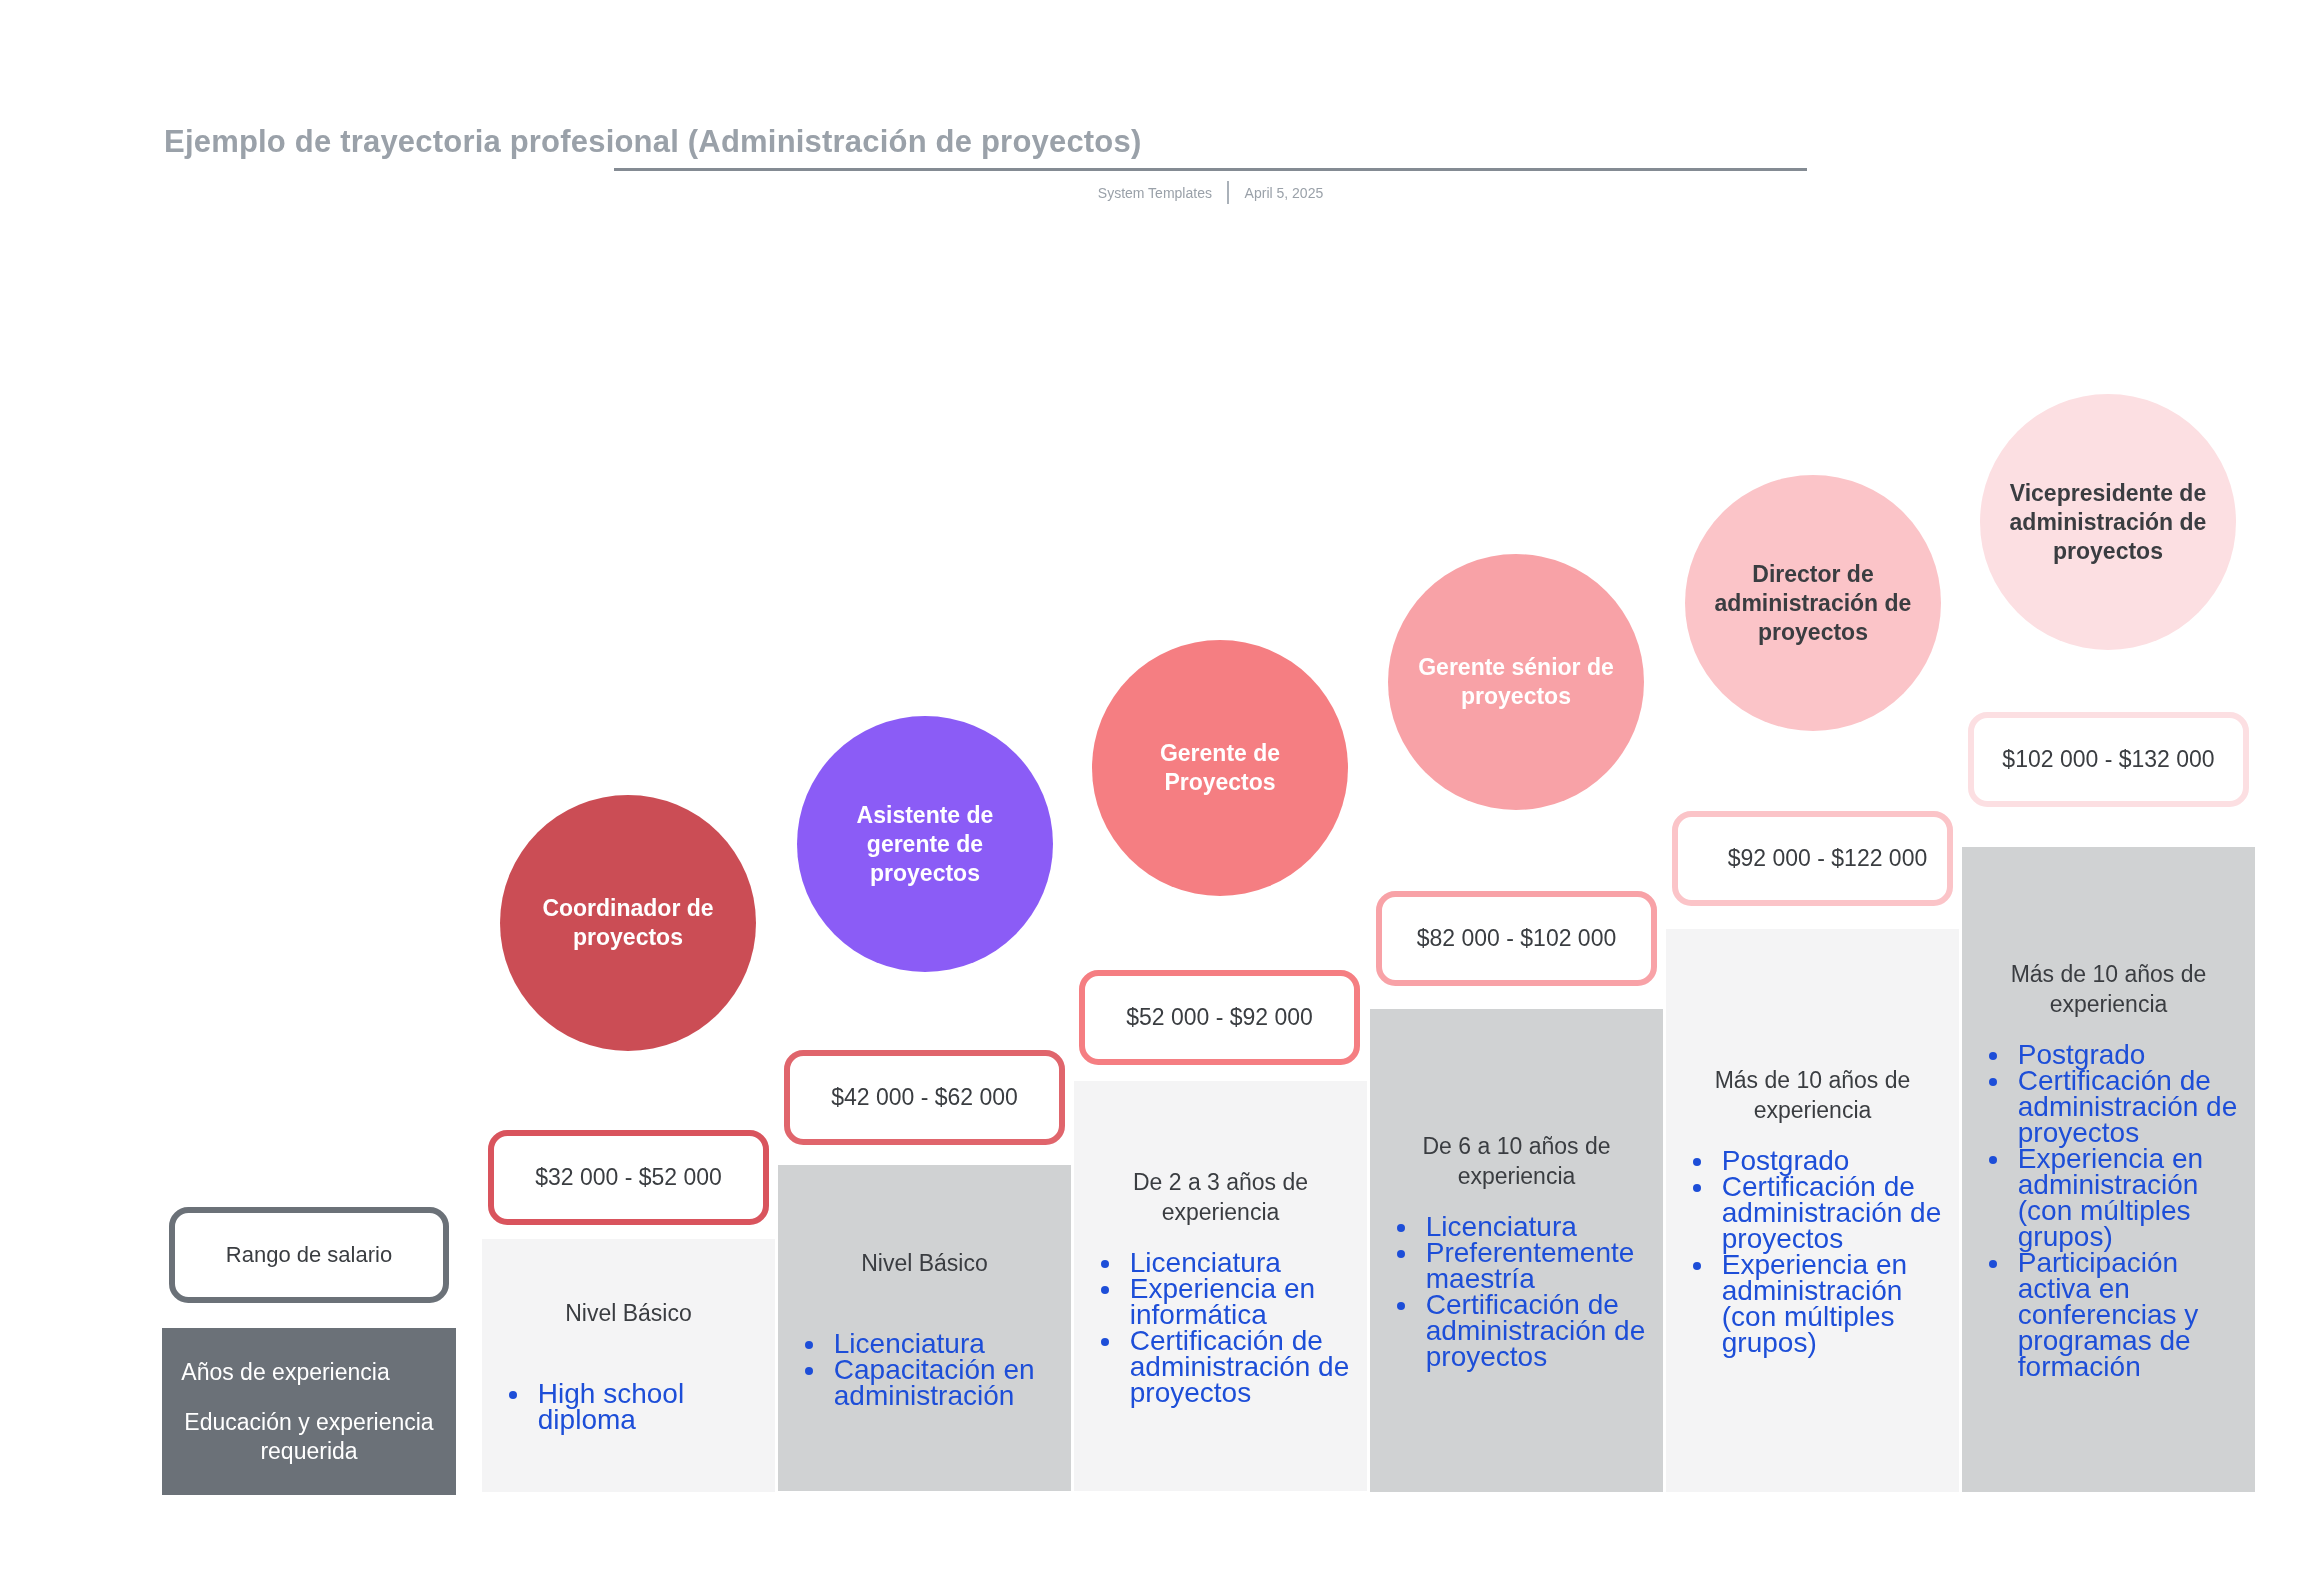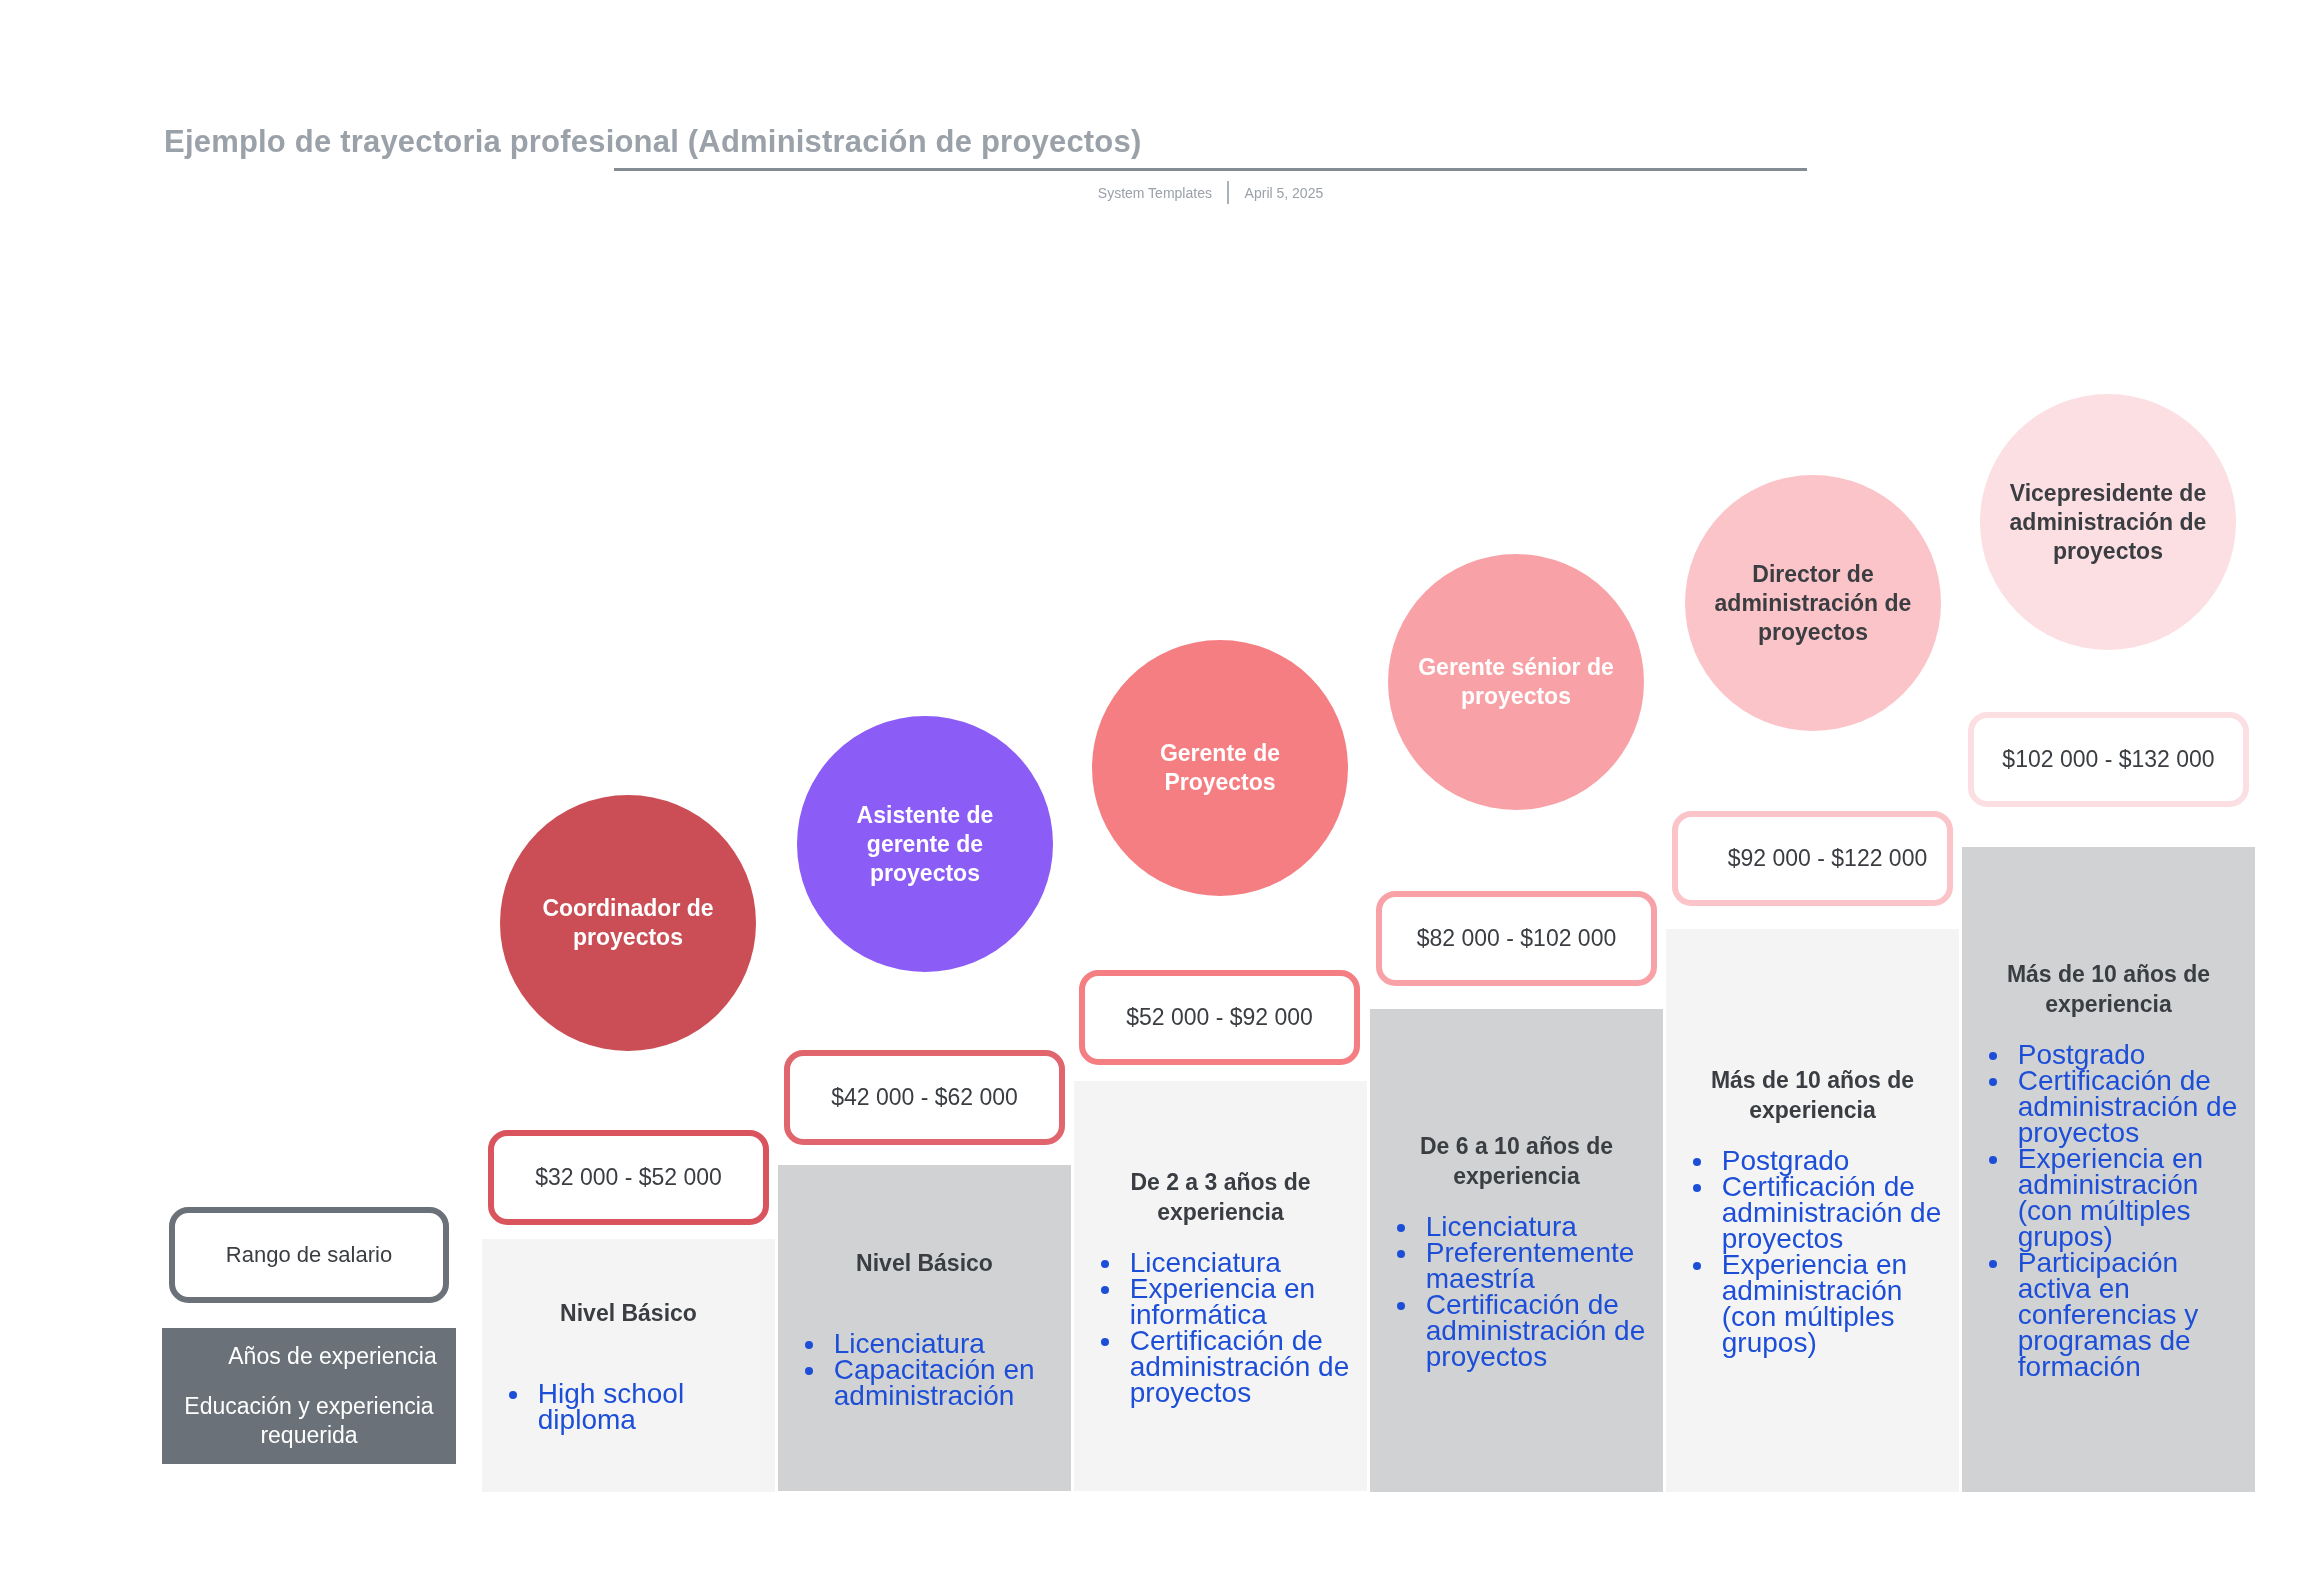--- a/index.html
+++ b/index.html
@@ -28,21 +28,21 @@
   }
   .subtitle-sep{ width:1.9px; height:23px; background:#aab1b9; }
 
   
   .band{
     position:absolute; width:293px; box-sizing:border-box;
     display:flex; flex-direction:column; align-items:center; justify-content:center;
   }
   .exp{
     font-size:23px; line-height:30px; color:#3a3d41;
-    text-align:center; padding:0 17.4px; min-height:60px; box-sizing:border-box;font-weight:bold;
+    text-align:center; padding:0 17.4px; min-height:60px; box-sizing:border-box;
   }
   .edu{
     margin:23px 0 0 0; padding:0 9.7px 0 50px;
     list-style:disc outside; width:100%; box-sizing:border-box;
     font-size:28px; line-height:26px; color:#1d4ed8;
   }
   .edu li{ padding-left:5.8px; margin:0; }
   .circle{
     position:absolute; width:256px; height:256px; border-radius:50%;
     display:flex; align-items:center; justify-content:center;
@@ -84,23 +84,23 @@
     border-radius:50%; display:flex; align-items:center; justify-content:center;
     color:#ffffff; font-size:25px; font-weight:700;
   }
   .legend-salary{
     position:absolute; left:169px; top:1207px; width:280px; height:96px;
     box-sizing:border-box; background:#ffffff; border-radius:19.3px;
     display:flex; align-items:center; justify-content:center;
     font-size:22px; color:#3a3d41; border:6.8px solid #6b7178;
   }
   .legend-info{
-    position:absolute; left:162px; top:1328px; width:294px; height:136px;
+    position:absolute; left:162px; top:1328px; width:294px; height:167px;
     box-sizing:border-box; padding:0 19.3px;
-    display:flex; flex-direction:column; align-items:flex-end; justify-content:center; gap:21px;
+    display:flex; flex-direction:column; align-items:flex-start; justify-content:center; gap:21px;
     color:#ffffff; font-size:23px; line-height:29px; text-align:center;
   }
 </style>
 </head>
 <body>
 
 <div id="page">
 
   <div class="page-title">Ejemplo de trayectoria profesional (Administración de proyectos)</div>
   <div class="title-divider"></div>

